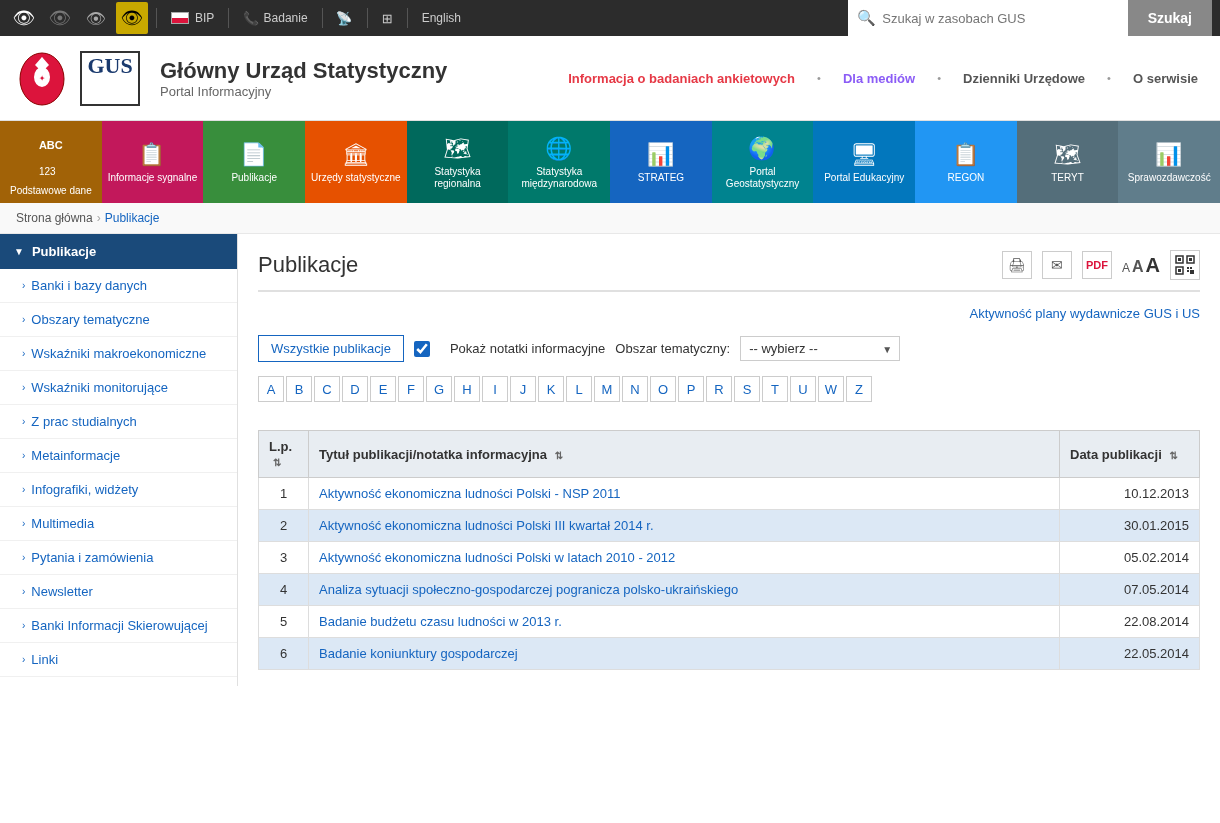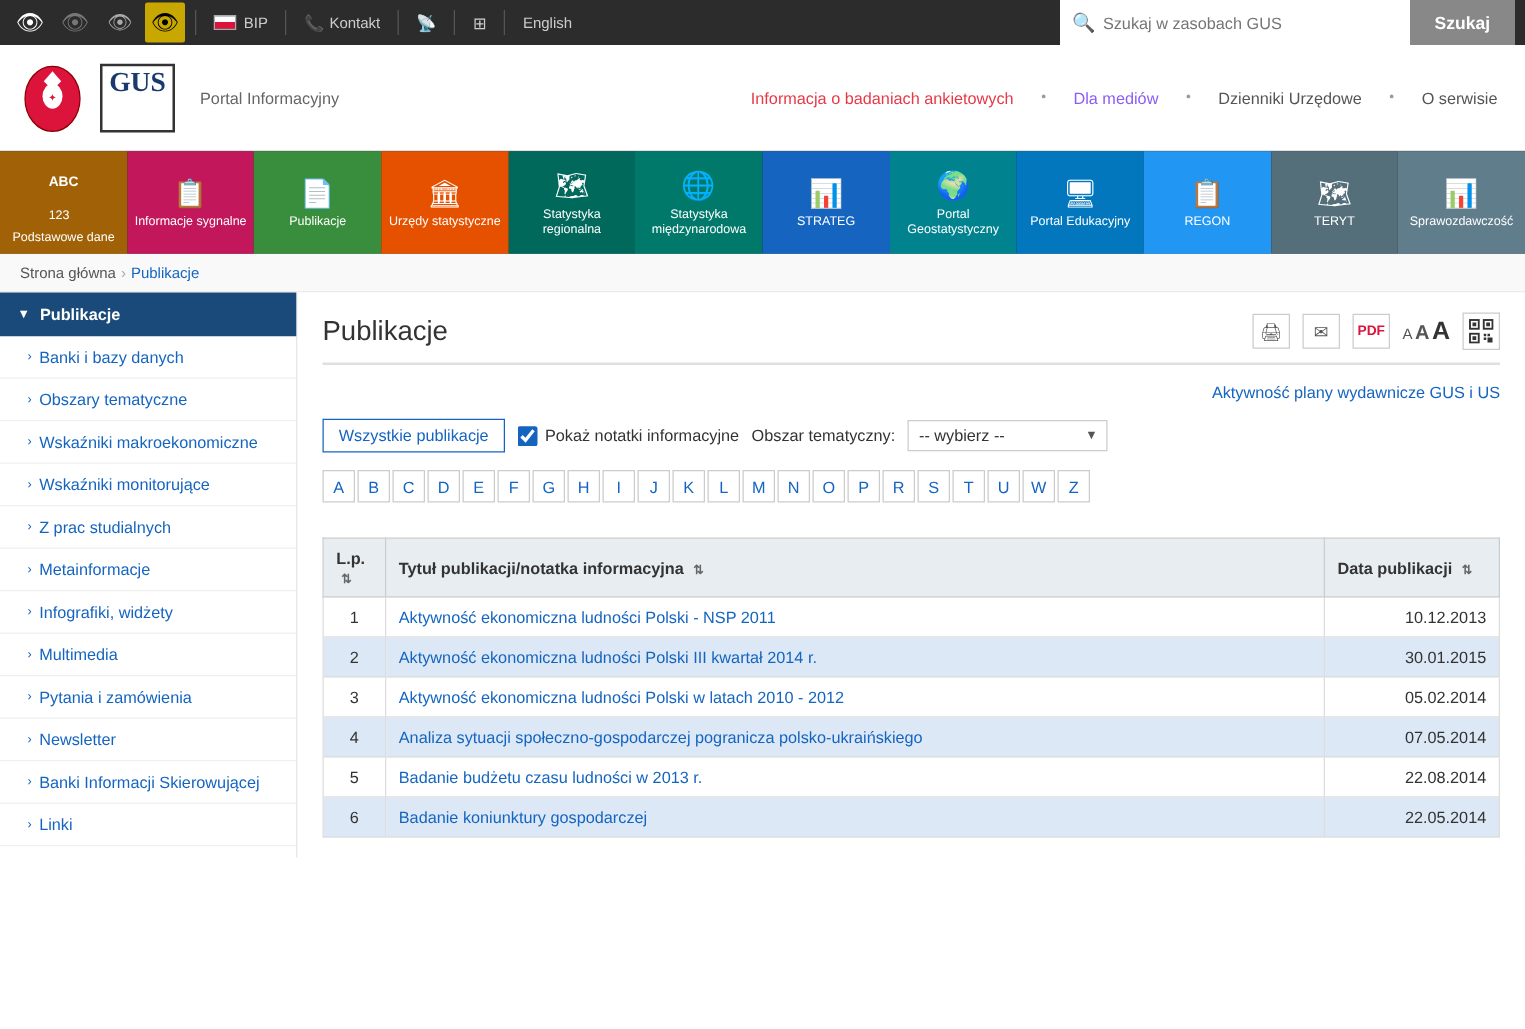--- a/index.html
+++ b/index.html
@@ -74,21 +74,21 @@
       font-family: 'Times New Roman', serif;
     }
     .site-title { margin-left: 8px; }
     .site-title h1 { font-size: 22px; font-weight: bold; color: #333; }
     .site-title p { font-size: 13px; color: #666; }
     .header-nav {
       margin-left: auto;
       display: flex; align-items: center; gap: 16px;
     }
     .header-nav a {
-      color: #e63946; text-decoration: none; font-size: 13px;
+      color: #e63946; text-decoration: none; font-size: 13px; font-weight: bold;
     }
     .header-nav .nav-sep { color: #999; font-size: 11px; }
     .header-nav .dark-link { color: #555; }
 
     
     .color-nav {
       display: flex; background: #1a1a2e;
     }
     .color-nav-item {
       display: flex; flex-direction: column; align-items: center; justify-content: center;
@@ -215,21 +215,21 @@
     .filter-bar {
       display: flex; align-items: center; gap: 10px;
       margin-bottom: 14px; flex-wrap: wrap;
     }
     .btn-all-pub {
       border: 1px solid #1565c0; color: #1565c0;
       background: #fff; padding: 5px 12px; font-size: 13px;
       cursor: pointer;
     }
     .checkbox-wrap {
-      display: flex; align-items: center; gap: 6px;
+      display: flex; align-items: center; gap: 20px;
       font-size: 13px; color: #333;
     }
     .checkbox-wrap input[type="checkbox"] {
       width: 16px; height: 16px; accent-color: #1565c0;
     }
     .area-label { font-size: 13px; color: #333; }
     .area-select {
       border: 1px solid #ccc; padding: 4px 24px 4px 8px;
       font-size: 13px; color: #333; background: #fff;
       appearance: none; cursor: pointer; min-width: 160px;
@@ -301,21 +301,21 @@
     <span style="color:#000;font-size:18px;">👁</span>
   </div>
   <div class="top-divider"></div>
   <a class="top-link">
     <span class="bip-flag"></span>
     <span>BIP</span>
   </a>
   <div class="top-divider"></div>
   <a class="top-link">
     <span style="font-size:13px;">📞</span>
-    <span>Kontakt</span>
+    <span>Badanie</span>
   </a>
   <div class="top-divider"></div>
   <a class="top-link">
     <span style="font-size:13px;">📡</span>
   </a>
   <div class="top-divider"></div>
   <a class="top-link">
     <span style="font-size:13px;">⊞</span>
   </a>
   <div class="top-divider"></div>
@@ -340,20 +340,21 @@
         <polygon points="25,8 32,16 28,20 22,20 18,16" fill="#fff"></polygon>
         <ellipse cx="25" cy="28" rx="8" ry="10" fill="#fff"></ellipse>
         <polygon points="20,22 30,22 32,28 28,35 22,35 18,28" fill="#fff"></polygon>
         <text x="25" y="32" text-anchor="middle" font-size="8" fill="#dc143c">✦</text>
       </svg>
     </div>
     <div class="gus-logo-box">
       <span>GUS</span>
     </div>
     <div class="site-title">
+      <h1>Główny Urząd Statystyczny</h1>
       <p>Portal Informacyjny</p>
     </div>
   </div>
   <nav class="header-nav">
     <a class="top-link" style="color:#e63946;font-size:13px;">Informacja o badaniach ankietowych</a>
     <span class="nav-sep">•</span>
     <a class="top-link dark-link" style="color:#8b5cf6;font-size:13px;">Dla mediów</a>
     <span class="nav-sep">•</span>
     <a class="top-link dark-link" style="color:#555;font-size:13px;">Dzienniki Urzędowe</a>
     <span class="nav-sep">•</span>

